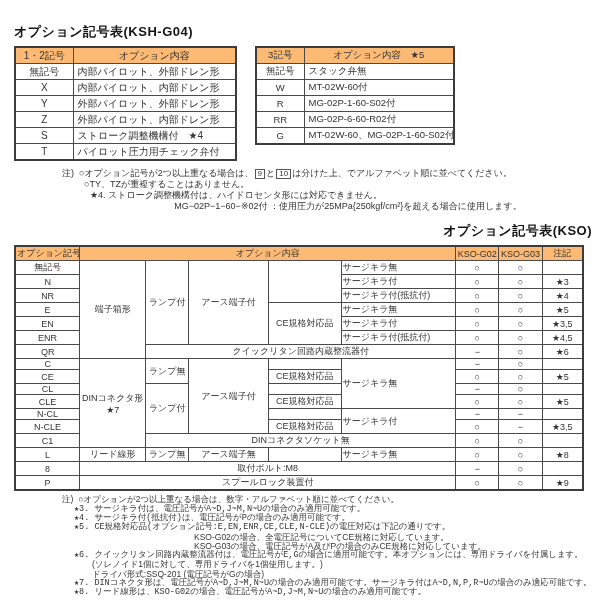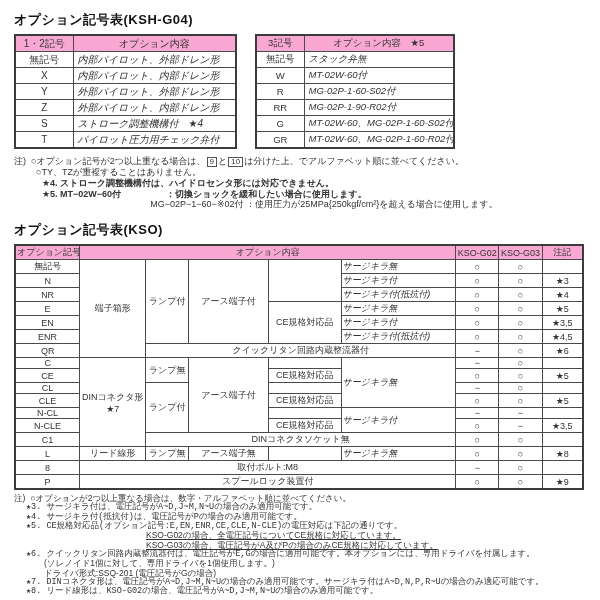--- a/index.html
+++ b/index.html
@@ -2,50 +2,50 @@
 <html lang="ja"><head>
 <meta charset="utf-8">
 <style>
   html,body{margin:0;padding:0;}
   body{
     width:600px;height:600px;background:#ffffff;overflow:hidden;
     font-family:"Liberation Sans","DejaVu Sans",sans-serif;
     color:#333;-webkit-font-smoothing:antialiased;
   }
   .page{padding:7px 8px 0 14px;}
-  .sec-title{font-size:13px;font-weight:bold;color:#151515;margin:4px 0 5px 0;letter-spacing:0.5px;}
-  .sec2-title{margin-top:11px;}
+  .sec-title{font-size:13px;font-weight:bold;color:#151515;margin:16px 0 5px 0;letter-spacing:0.5px;}
+  .sec2-title{margin-top:11px;text-align:right;}
 
   table{border-collapse:collapse;table-layout:fixed;border:2px solid #3c3c3c;}
   th,td{
     border:1px solid #4a4a4a;padding:0 2px;text-align:center;vertical-align:middle;
     overflow:hidden;white-space:nowrap;height:15px;color:#333;
   }
-  th{background:#f9a8d4;font-weight:normal;}
-  .tl{text-align:left;padding-left:4px;font-style:italic;}
+  th{background:#fdba74;font-weight:normal;}
+  .tl{text-align:left;padding-left:4px;}
 
   .ksh-tables{display:flex;gap:18px;align-items:flex-start;}
   table.ksh-left{width:221px;font-size:10px;}
   table.ksh-right{width:198px;font-size:9.5px;border-radius:15px;}
 
   table.kso{width:570px;font-size:9px;margin-top:3px;}
   table.kso th{height:12px;padding:0 1px;}
   table.kso td{height:10px;padding:0 1px;}
 
   .notes{font-size:9px;line-height:10.8px;margin-top:7px;color:#333;}
   .notes2{font-size:8.5px;line-height:9.3px;margin-top:4px;}
-  .note-line{white-space:nowrap;}
+  .note-line{white-space:nowrap;margin-left:48px;}
   .note-prefix{margin-right:5px;}
   .boxed-num{border:1px solid #555;padding:0 2px;margin:0 1px;font-size:8px;line-height:8px;display:inline-block;}
   .ind1{padding-left:22px;}  
-  .ind2{padding-left:28px;font-weight:bold;}  
+  .ind2{padding-left:28px;}  
   .ind3{padding-left:42px;text-align:center;}  
   .ind4{padding-left:12px;font-family:Liberation Mono, monospace;}  
   .ind5{padding-left:30px;}  
-  .ind6{padding-left:132px;text-decoration:underline;} 
+  .ind6{padding-left:132px;} 
 </style>
 </head>
 <body>
 
 <div class="page">
 
   <div class="sec-title">オプション記号表(KSH-G04)</div>
 
   <div class="ksh-tables">
     <table class="ksh-left">
@@ -105,39 +105,34 @@
           <tr>
             <td>W</td>
             <td class="tl">MT-02W-60付</td>
           </tr>
           <tr>
             <td>R</td>
             <td class="tl">MG-02P-1-60-S02付</td>
           </tr>
           <tr>
             <td>RR</td>
-            <td class="tl">MG-02P-1-90-R02付</td>
+            <td class="tl">MG-02P-6-60-R02付</td>
           </tr>
           <tr>
             <td>G</td>
             <td class="tl">MT-02W-60、MG-02P-1-60-S02付</td>
-          </tr>
-          <tr>
-            <td>GR</td>
-            <td class="tl">MT-02W-60、MG-02P-1-60-R02付</td>
           </tr>
         </tbody>
       </table>
   </div>
 
   <div class="notes">
       <div class="note-line ind0"><span class="note-prefix">注)</span><span>○オプション記号が2つ以上重なる場合は、</span><span class="boxed-num">9</span><span>と</span><span class="boxed-num">10</span><span>は分けた上、でアルファベット順に並べてください。</span></div>
       <div class="note-line ind1"><span>○TY、TZが重複することはありません。</span></div>
       <div class="note-line ind2"><span>★4. ストローク調整機構付は、ハイドロセンタ形には対応できません。</span></div>
-      <div class="note-line ind2"><span>★5. MT−02W−60付　　　　　：切換ショックを緩和したい場合に使用します。</span></div>
       <div class="note-line ind3"><span>MG−02P−1−60−※02付 ：使用圧力が25MPa{250kgf/cm²}を超える場合に使用します。</span></div>
     </div>
 
   <div class="sec-title sec2-title">オプション記号表(KSO)</div>
 
   <table class="kso">
       <colgroup>
         <col style="width: 11.4%;">
         <col style="width: 11.6%;">
         <col style="width: 7.6%;">

